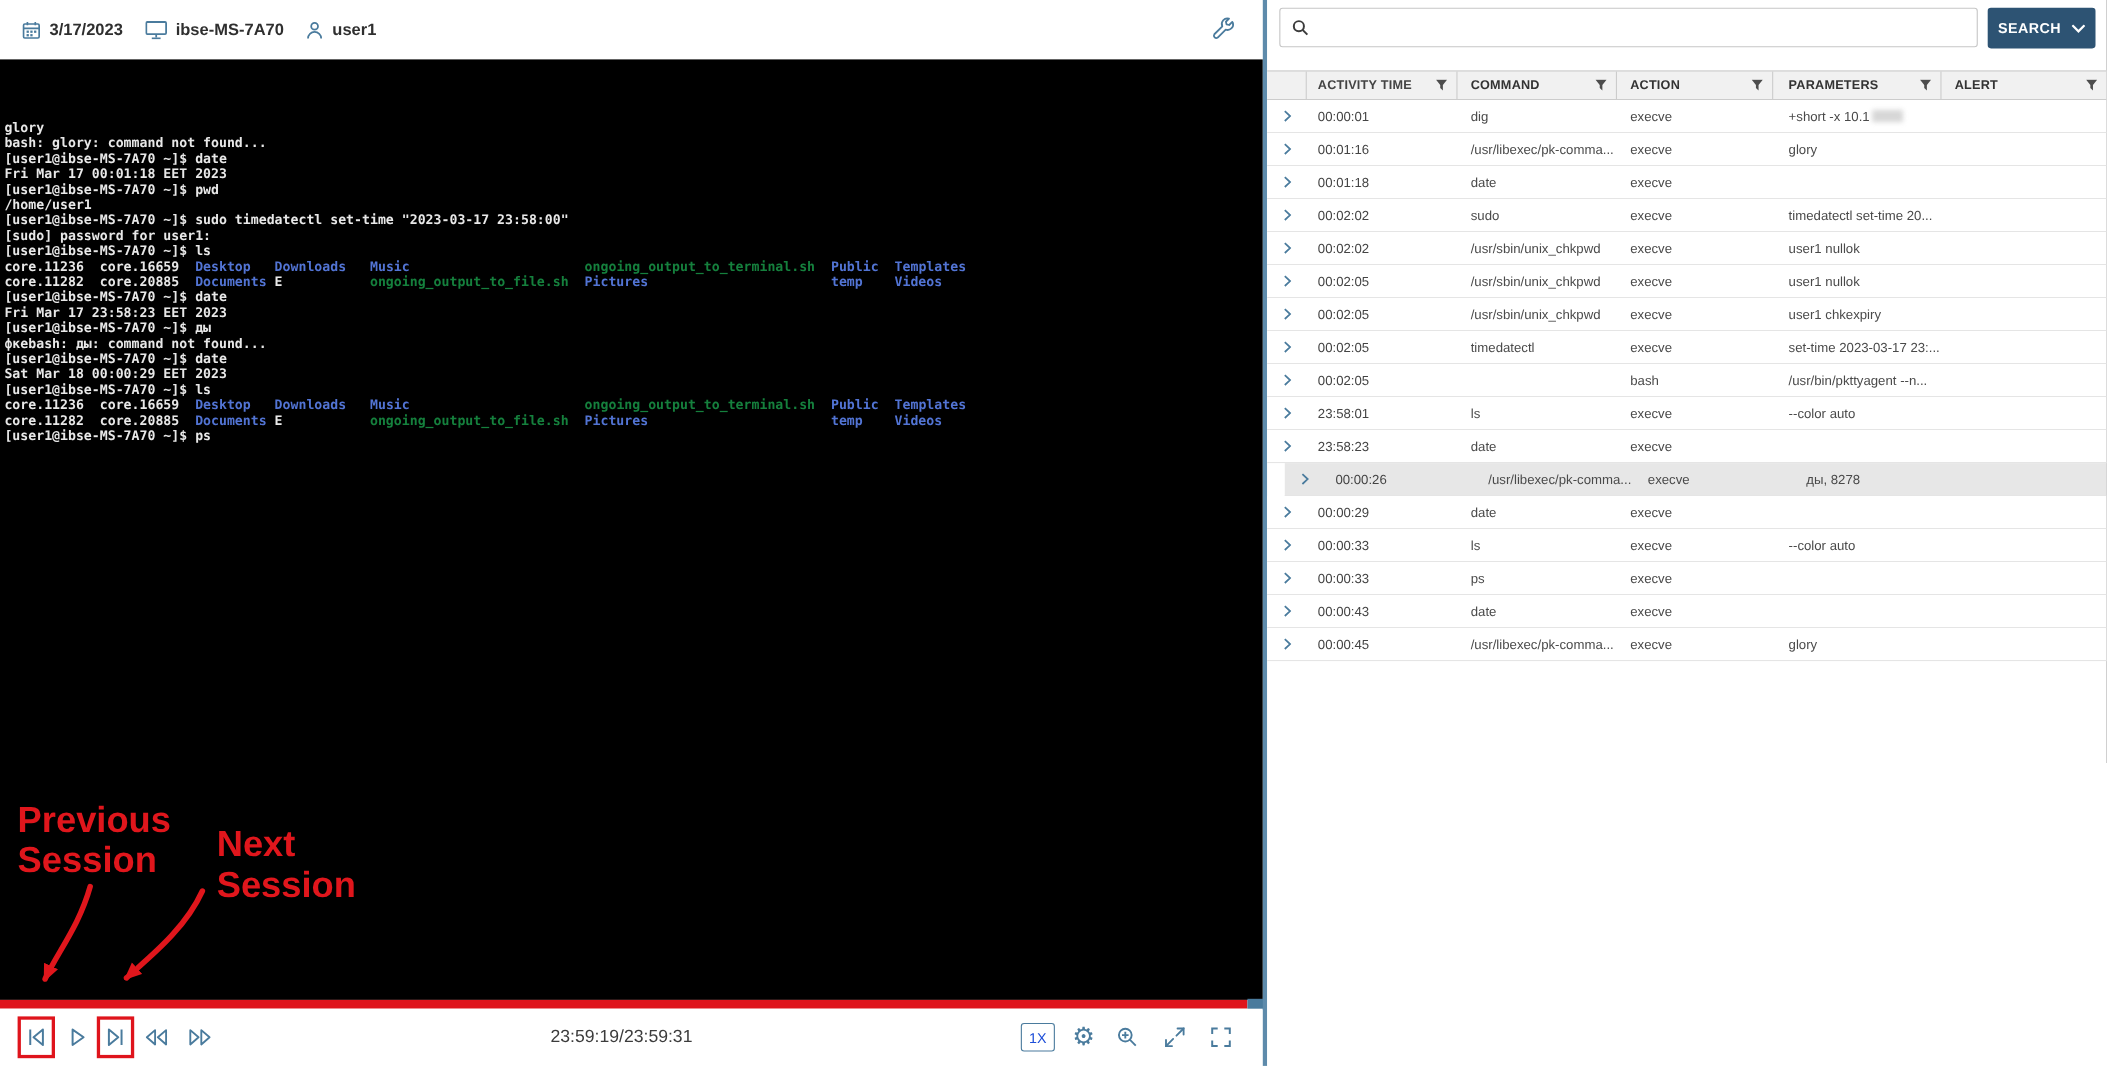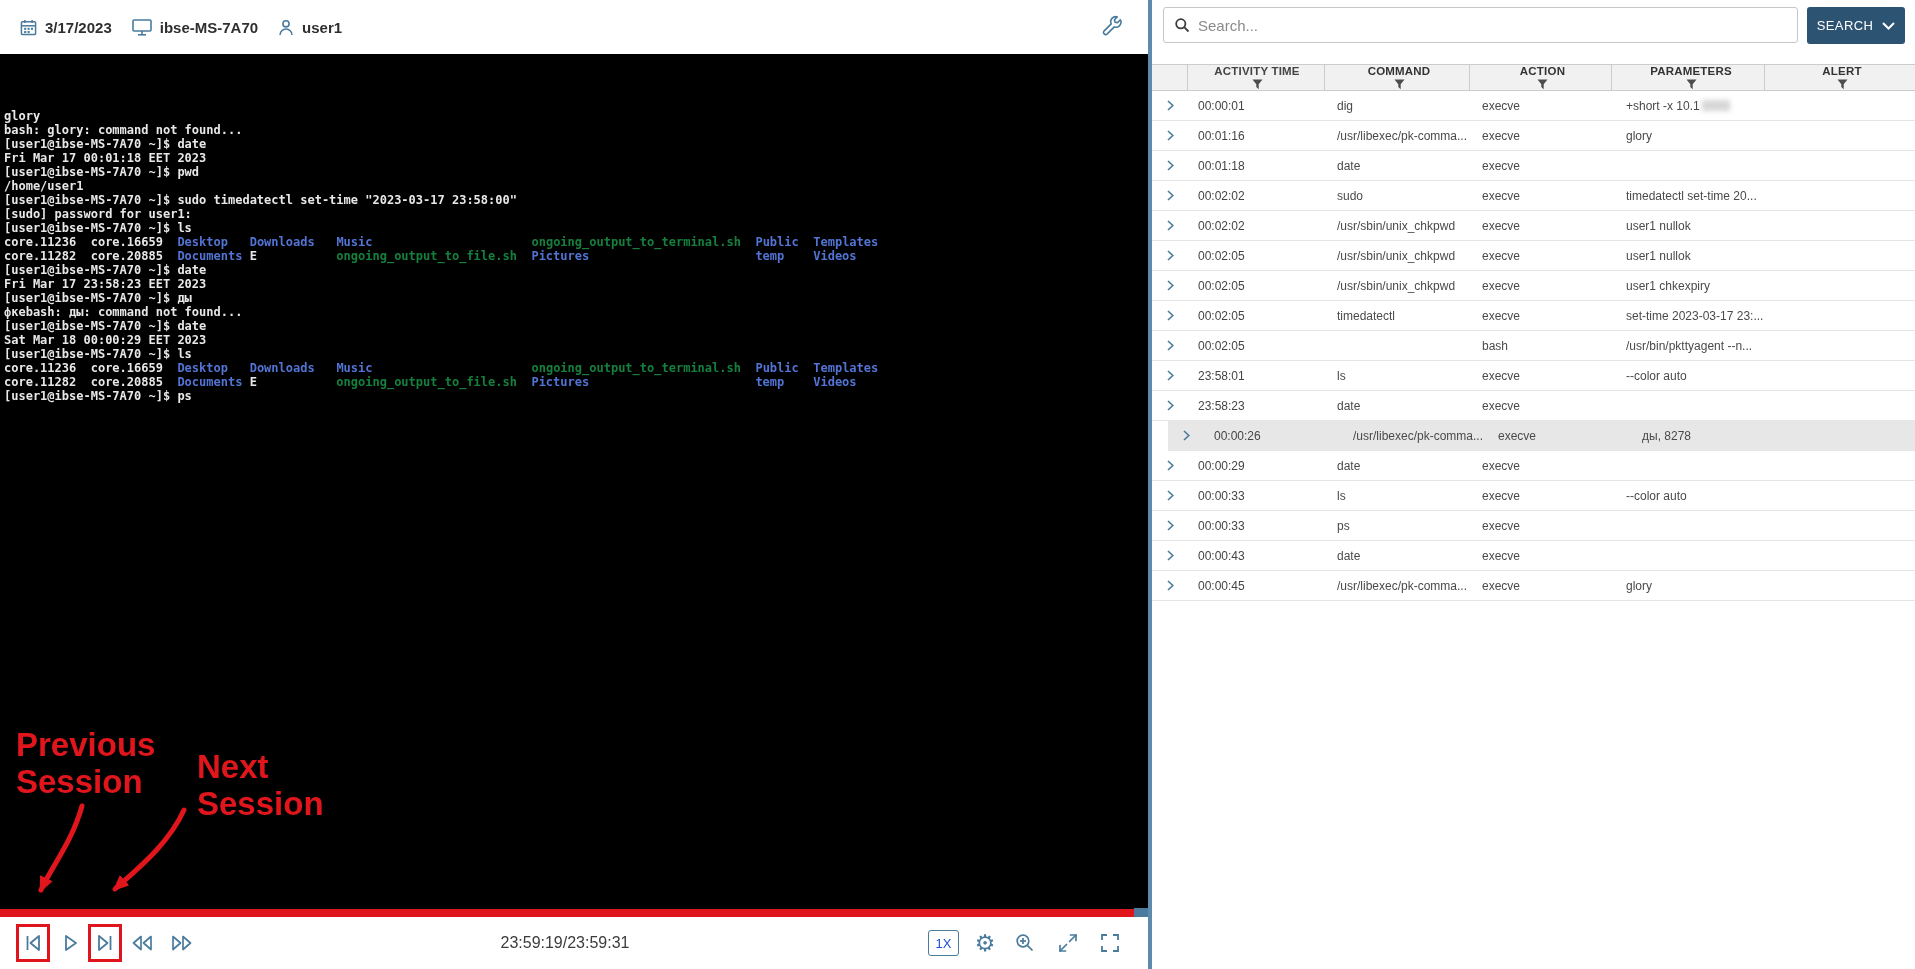--- a/index.html
+++ b/index.html
@@ -52,28 +52,28 @@
   
   .right-panel { position:absolute; left:1152px; top:0; width:763px; height:969px; background:#fff; }
   .search-row { position:absolute; left:0; top:0; width:763px; height:64px; }
   .search-box { position:absolute; left:11px; top:7px; width:635px; height:36px;
                 border:1px solid #c6c6c6; border-radius:3px; background:#fff;
                 display:flex; align-items:center; padding-left:10px; gap:8px; }
   .search-input { border:none; outline:none; flex:1; font-size:15px; color:#333;
                   font-family:"Liberation Sans", sans-serif; background:transparent; }
   .search-input::placeholder { color:#8a8a8a; }
   .search-btn { position:absolute; left:655px; top:7px; width:98px; height:37px; background:#2d5373;
-                border:none; border-radius:3px; color:#fff; font-weight:normal; font-size:13px;
+                border:none; border-radius:3px; color:#fff; font-weight:bold; font-size:13px;
                 letter-spacing:.4px; display:flex; align-items:center; justify-content:center; gap:9px;
                 font-family:"Liberation Sans", sans-serif; }
 
   .thead { position:absolute; left:0; top:64px; width:763px; height:27px; background:#f1f1f1;
            border-top:1px solid #ccc; border-bottom:1px solid #ccc; display:flex; }
   .th { display:flex; align-items:center; justify-content:space-between; padding:0 8px 0 12px;
-        border-right:1px solid #ccc; font-size:11.5px; font-weight:bold; color:#333; letter-spacing:.2px;flex-direction:column; }
+        border-right:1px solid #ccc; font-size:11.5px; font-weight:bold; color:#333; letter-spacing:.2px; }
   .th:last-child { border-right:none; }
   .funnel { display:flex; align-items:center; }
 
   .tbody { position:absolute; left:0; top:91px; width:763px; }
   .tr { display:flex; height:30px; border-bottom:1px solid #e5e5e5; background:#fff; }
   .tr.selected { background:#e7e7e7;margin-left:16px; }
   .td { display:flex; align-items:center; padding-left:12px; font-size:12px; color:#4a4a4a;
         overflow:hidden; white-space:nowrap; }
   .c-exp { width:36px; padding-left:0 !important; justify-content:center; }
   .c0 { width:137px; padding-left:10px !important; color:#444; }
@@ -268,21 +268,20 @@
     <div class="search-row">
       <div class="search-box">
         <span>
           <svg width="16" height="16" viewBox="0 0 16 16">
               <g stroke="#3c3c3c" stroke-width="1.8" fill="none">
             <circle cx="6.8" cy="6.8" r="4.6"></circle>
                 <line x1="10.4" y1="10.4" x2="14.5" y2="14.5"></line>
               </g>
             </svg>
         </span>
-        <input class="search-input" type="text" placeholder="Search..." style="">
       </div>
       <button class="search-btn">
         <span>SEARCH</span>
         <span>
           <svg width="13" height="8" viewBox="0 0 13 8">
               <path d="M1 1 L6.5 6.5 L12 1" stroke="#fff" stroke-width="2" fill="none"></path>
             </svg>
         </span>
       </button>
     </div>

